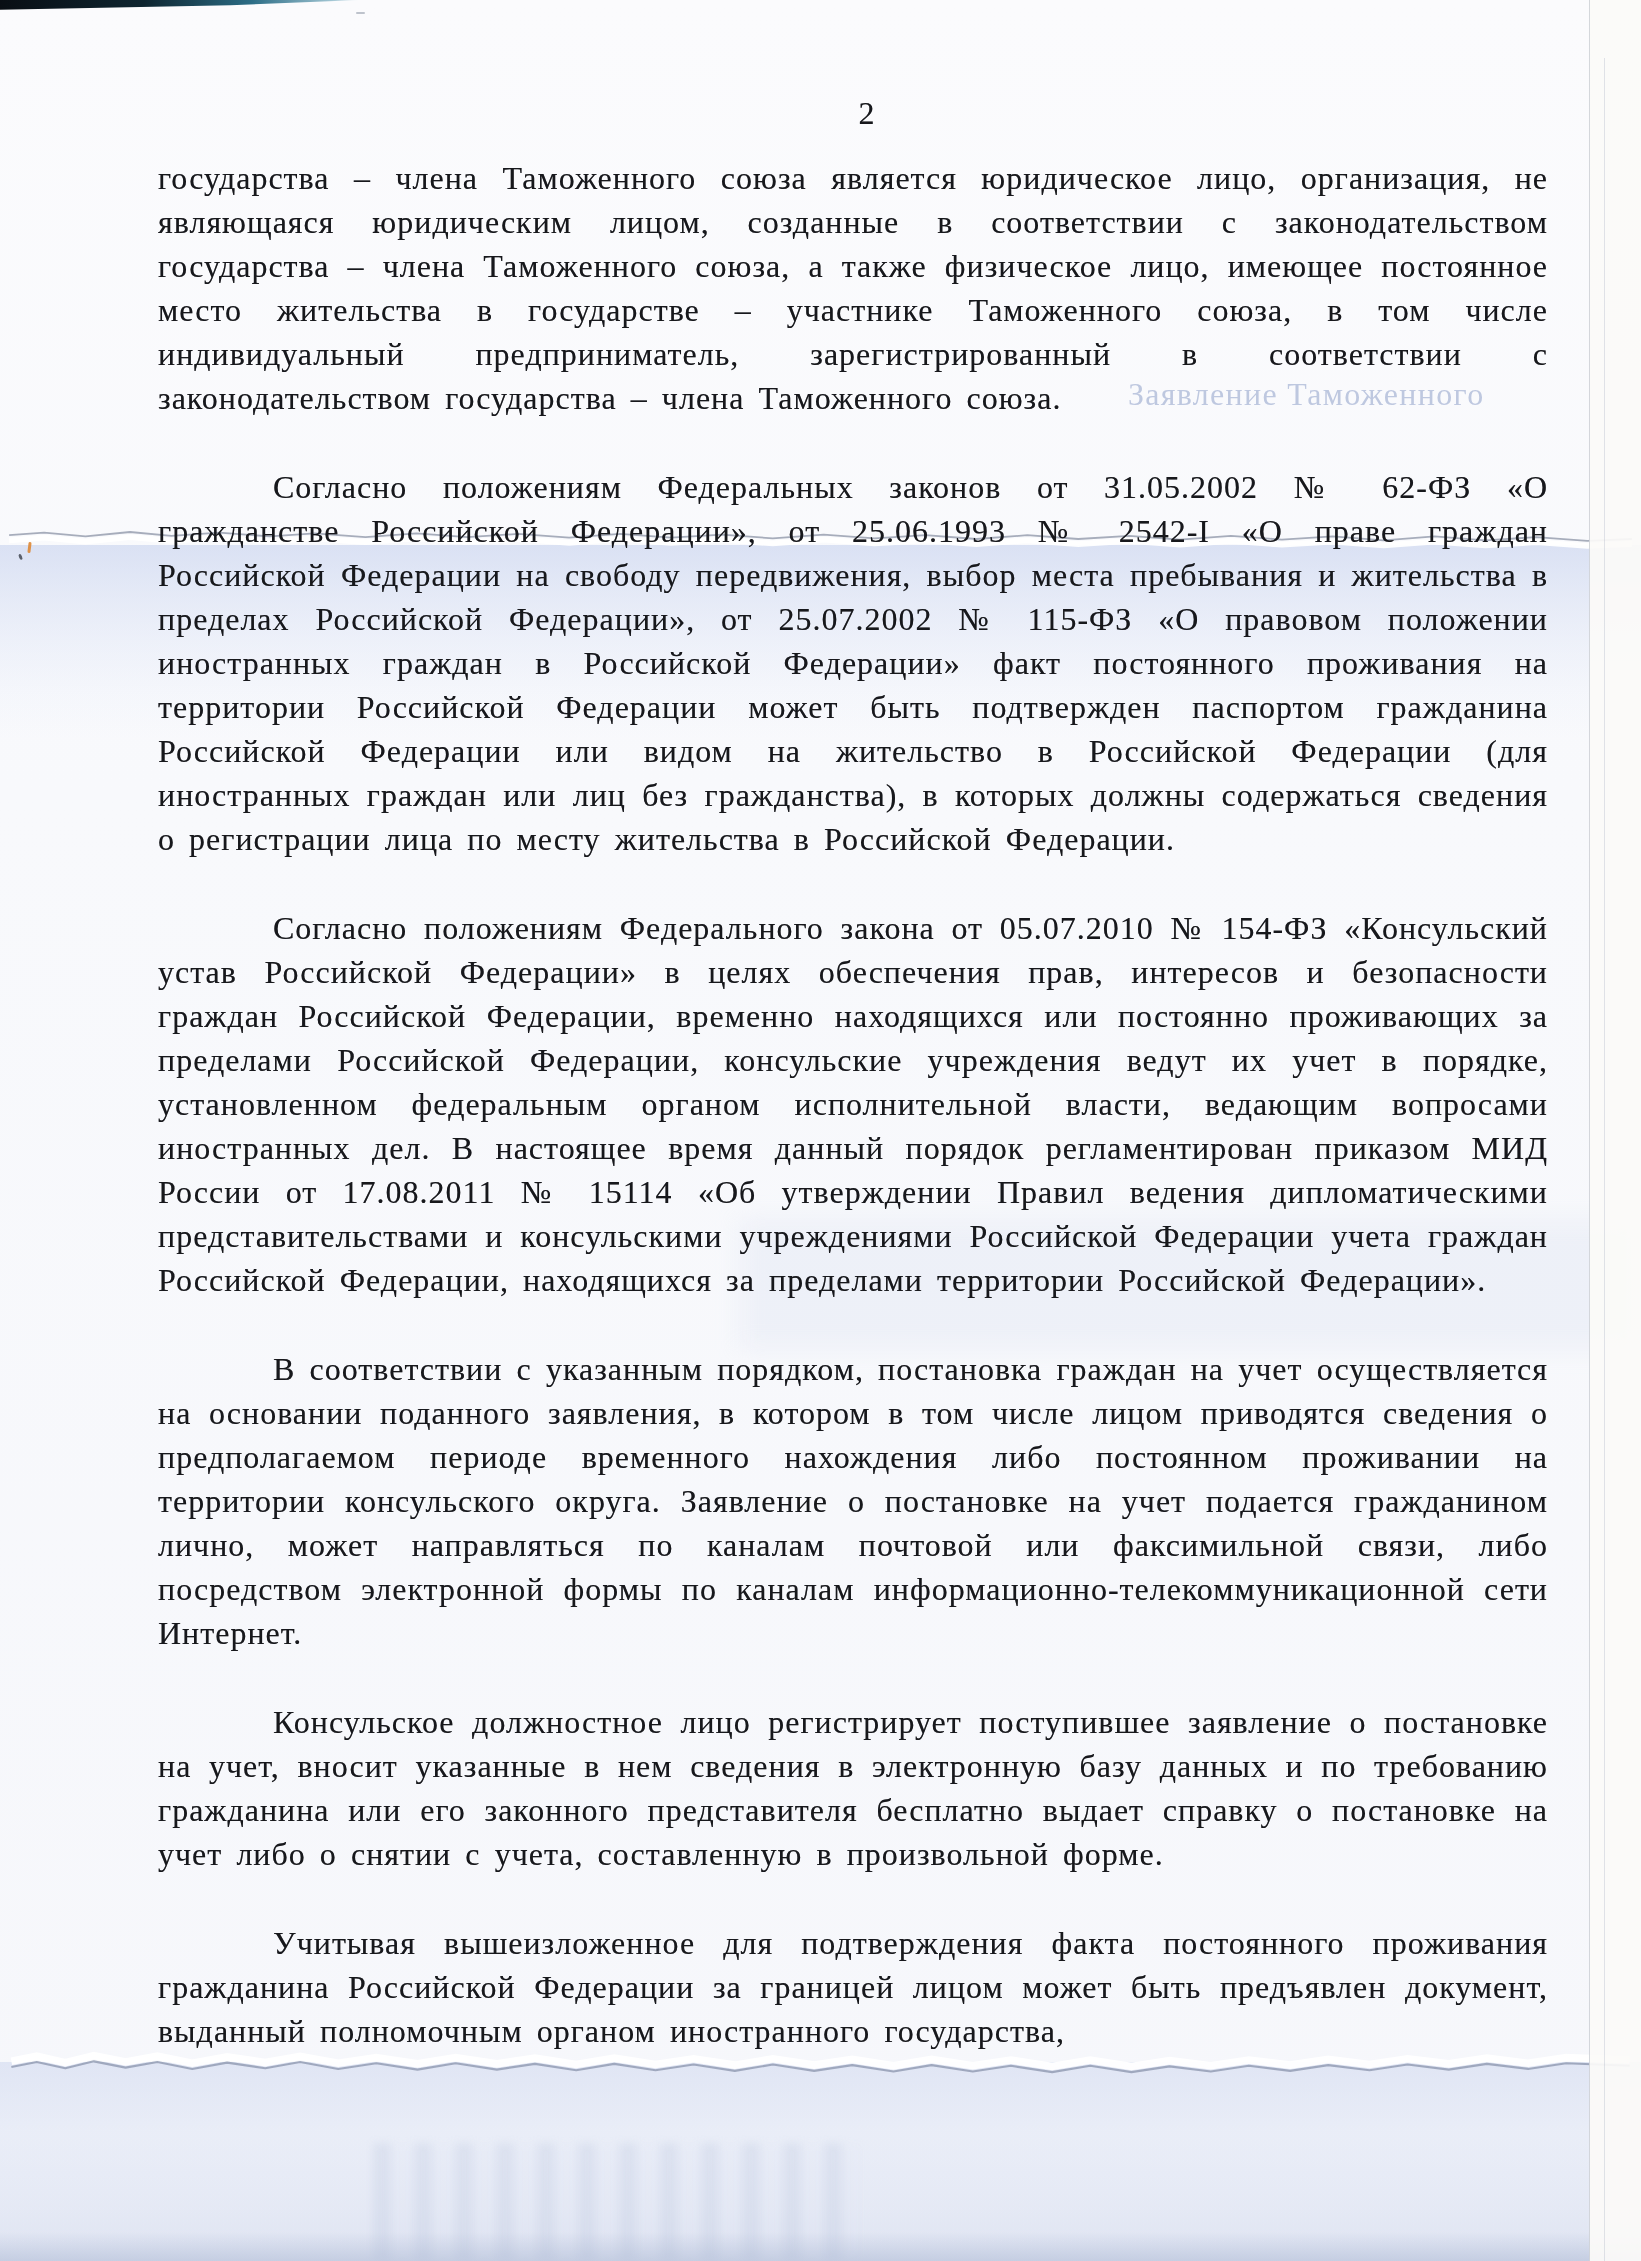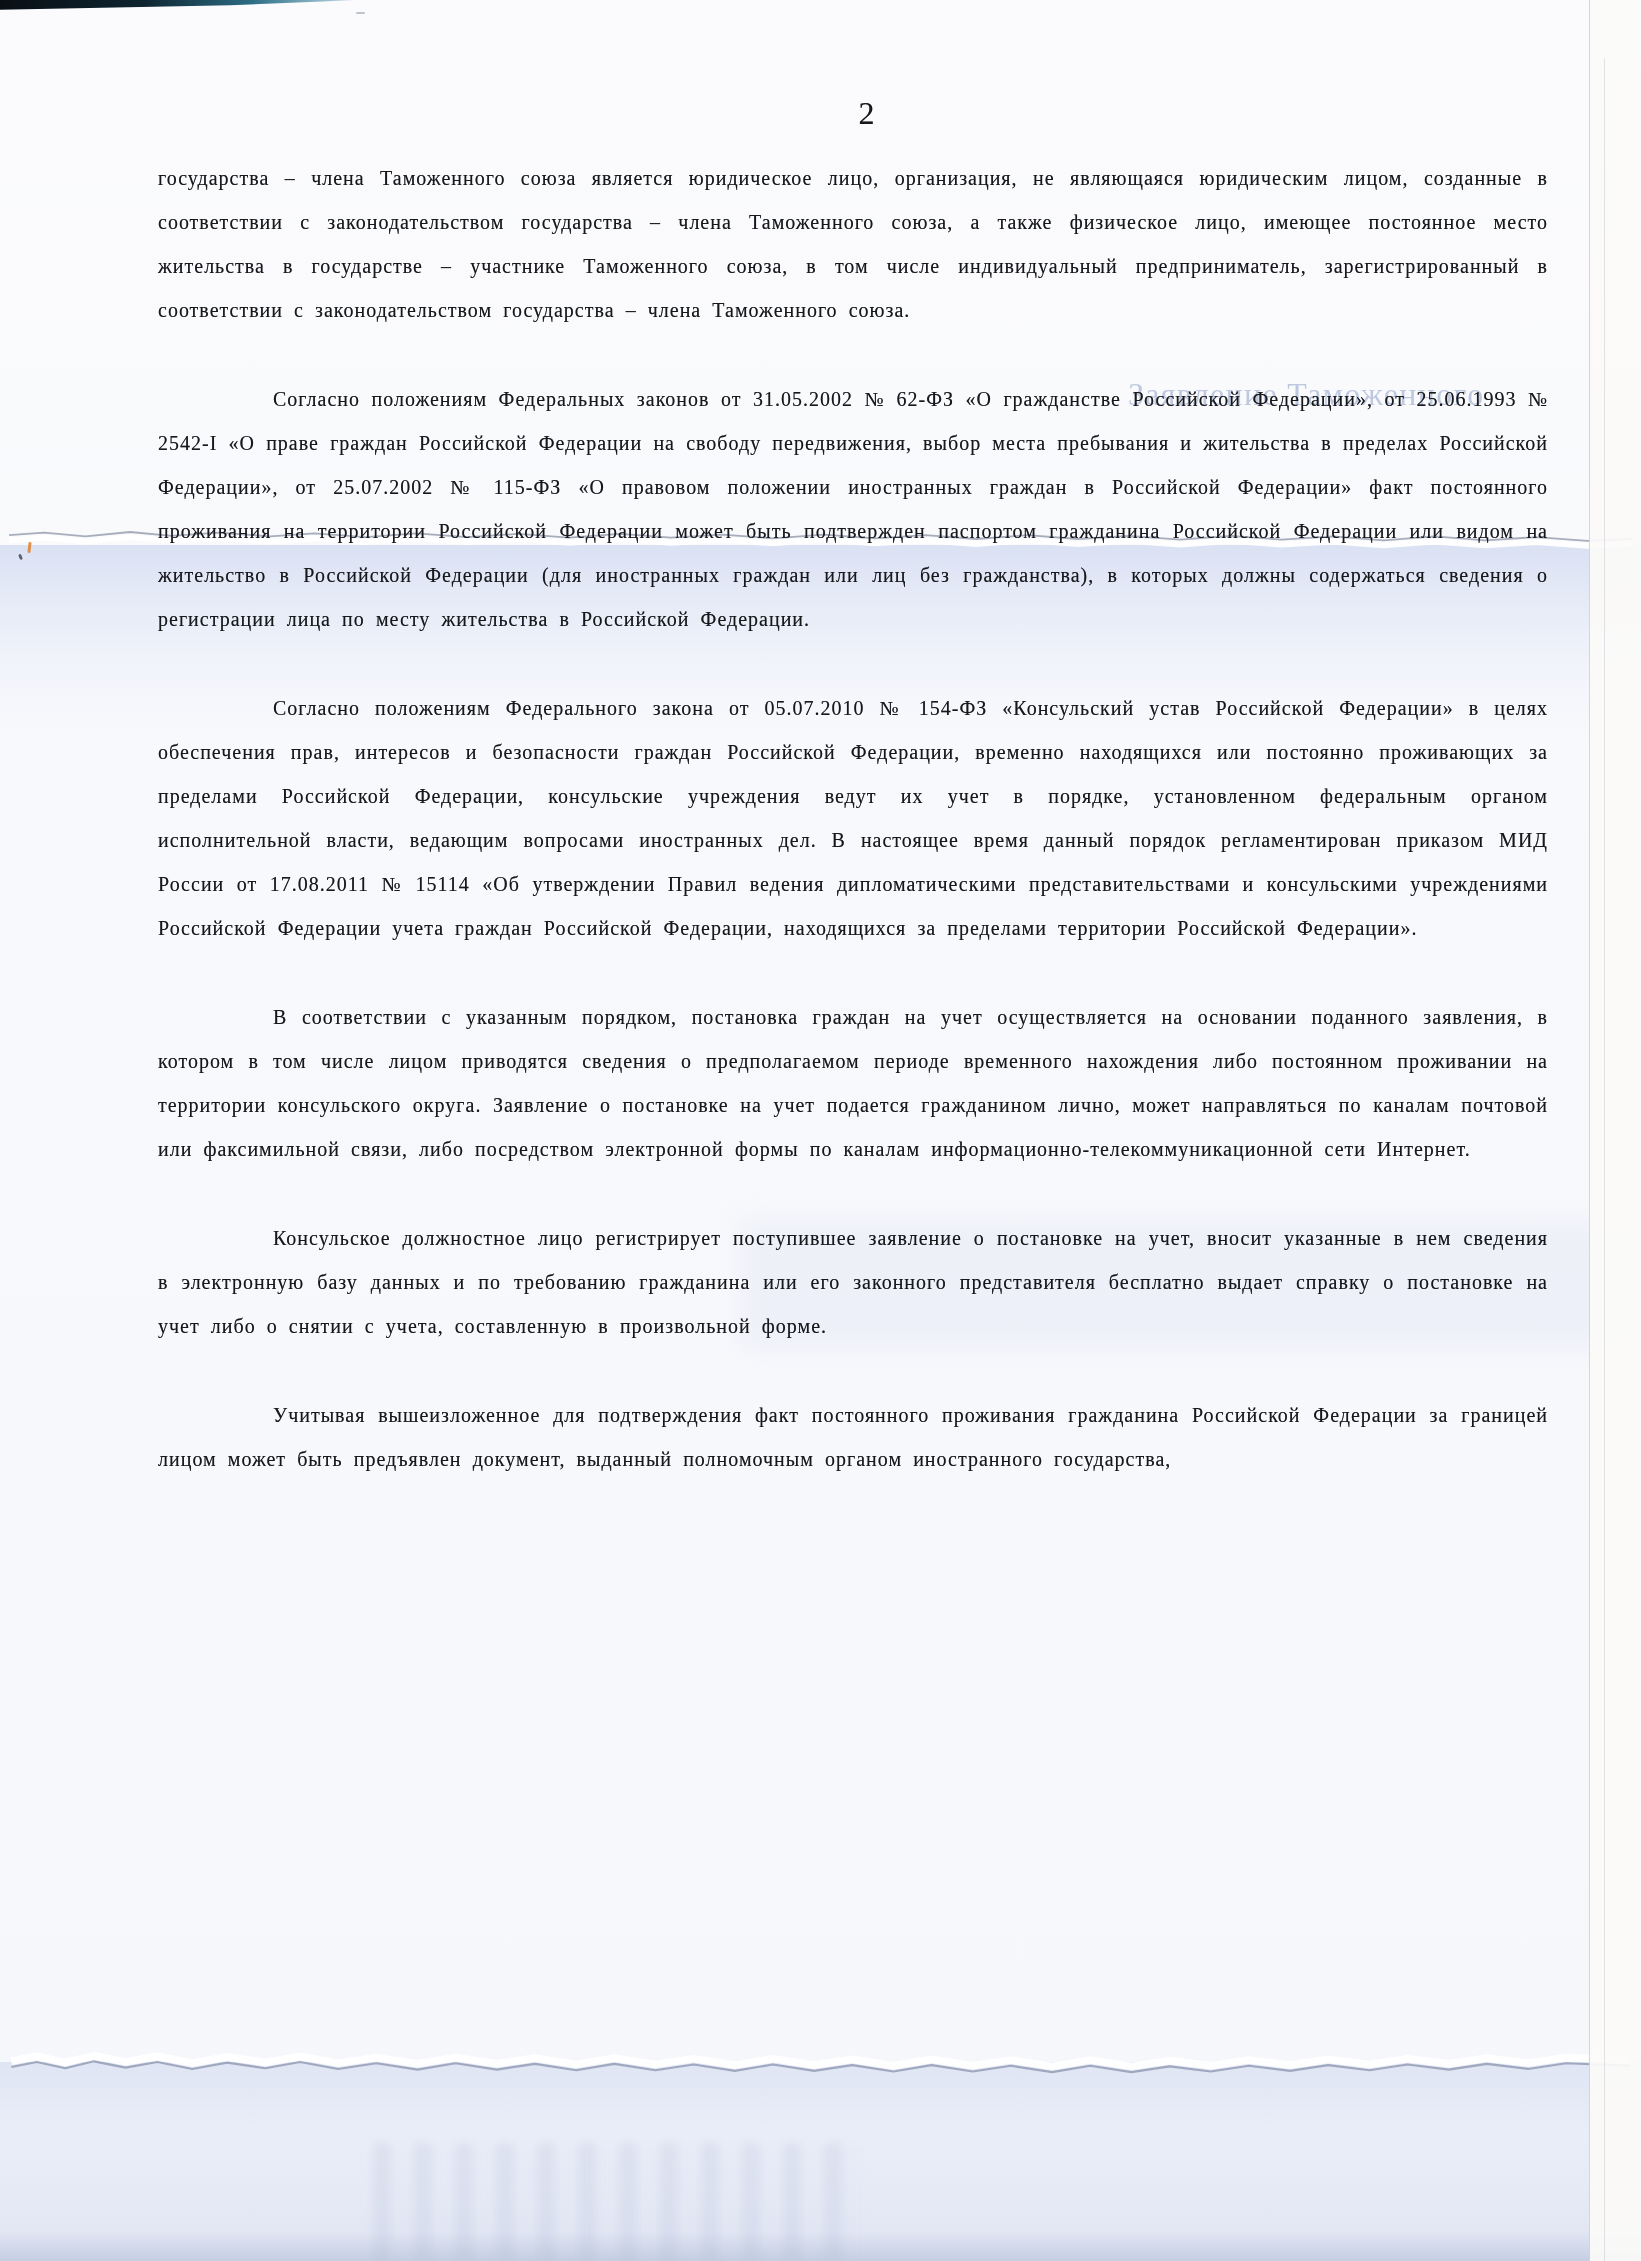--- a/index.html
+++ b/index.html
@@ -70,21 +70,21 @@
   .speck-dark{left:18.7px;top:554px;width:2.6px;height:5.8px;background:#3a3f4a;border-radius:50%;transform:rotate(-22deg);opacity:.8;}
   .speck-grey{left:356px;top:12.2px;width:9px;height:1.9px;background:#8d95a4;opacity:.55;border-radius:1.3px;}
   
   .page-number{
     position:absolute;left:847px;top:94px;width:39px;z-index:3;
     font-size:32px;line-height:39px;text-align:center;
     text-shadow:0 0 0.6px rgba(23,24,28,.45);
   }
   .body-text{
     position:absolute;left:158px;top:156px;width:1390px;z-index:3;
-    font-size:20px;line-height:44px;
+    font-size:32px;line-height:44px;
     text-align:justify;
     letter-spacing:1px;word-spacing:5.1px;
     text-shadow:0 0 0.5px rgba(23,24,28,.5);
   }
   .body-text p{margin:0;padding:0;}
   .body-text p.indent{text-indent:115px;margin-top:45px;}
   .ghost-text{
     position:absolute;left:1128px;top:376px;z-index:2;
     font-size:32px;letter-spacing:1.3px;white-space:nowrap;
     color:#aebad8;opacity:.78;filter:blur(0.5px);
@@ -121,17 +121,17 @@
   <div class="ghost-text">Заявление Таможенного</div>
 
   <div class="page-number">2</div>
 
   <div class="body-text">
     <p>государства – члена Таможенного союза является юридическое лицо, организация, не являющаяся юридическим лицом, созданные в соответствии с законодательством государства – члена Таможенного союза, а также физическое лицо, имеющее постоянное место жительства в государстве – участнике Таможенного союза, в том числе индивидуальный предприниматель, зарегистрированный в соответствии с законодательством государства – члена Таможенного союза.</p>
     <p class="indent">Согласно положениям Федеральных законов от 31.05.2002 № 62-ФЗ «О гражданстве Российской Федерации», от 25.06.1993 № 2542-I «О праве граждан Российской Федерации на свободу передвижения, выбор места пребывания и жительства в пределах Российской Федерации», от 25.07.2002 № 115-ФЗ «О правовом положении иностранных граждан в Российской Федерации» факт постоянного проживания на территории Российской Федерации может быть подтвержден паспортом гражданина Российской Федерации или видом на жительство в Российской Федерации (для иностранных граждан или лиц без гражданства), в которых должны содержаться сведения о регистрации лица по месту жительства в Российской Федерации.</p>
     <p class="indent">Согласно положениям Федерального закона от 05.07.2010 № 154-ФЗ «Консульский устав Российской Федерации» в целях обеспечения прав, интересов и безопасности граждан Российской Федерации, временно находящихся или постоянно проживающих за пределами Российской Федерации, консульские учреждения ведут их учет в порядке, установленном федеральным органом исполнительной власти, ведающим вопросами иностранных дел. В настоящее время данный порядок регламентирован приказом МИД России от 17.08.2011 № 15114 «Об утверждении Правил ведения дипломатическими представительствами и консульскими учреждениями Российской Федерации учета граждан Российской Федерации, находящихся за пределами территории Российской Федерации».</p>
     <p class="indent">В соответствии с указанным порядком, постановка граждан на учет осуществляется на основании поданного заявления, в котором в том числе лицом приводятся сведения о предполагаемом периоде временного нахождения либо постоянном проживании на территории консульского округа. Заявление о постановке на учет подается гражданином лично, может направляться по каналам почтовой или факсимильной связи, либо посредством электронной формы по каналам информационно-телекоммуникационной сети Интернет.</p>
     <p class="indent">Консульское должностное лицо регистрирует поступившее заявление о постановке на учет, вносит указанные в нем сведения в электронную базу данных и по требованию гражданина или его законного представителя бесплатно выдает справку о постановке на учет либо о снятии с учета, составленную в произвольной форме.</p>
-    <p class="indent">Учитывая вышеизложенное для подтверждения факт постоянного проживания гражданина Российской Федерации за границей лицом может быть предъявлен документ, выданный полномочным органом иностранного государства,</p>
+    <p class="indent">Учитывая вышеизложенное для подтверждения факта постоянного проживания гражданина Российской Федерации за границей лицом может быть предъявлен документ, выданный полномочным органом иностранного государства,</p>
   </div>
 
 </div>
 
 
 </body></html>

